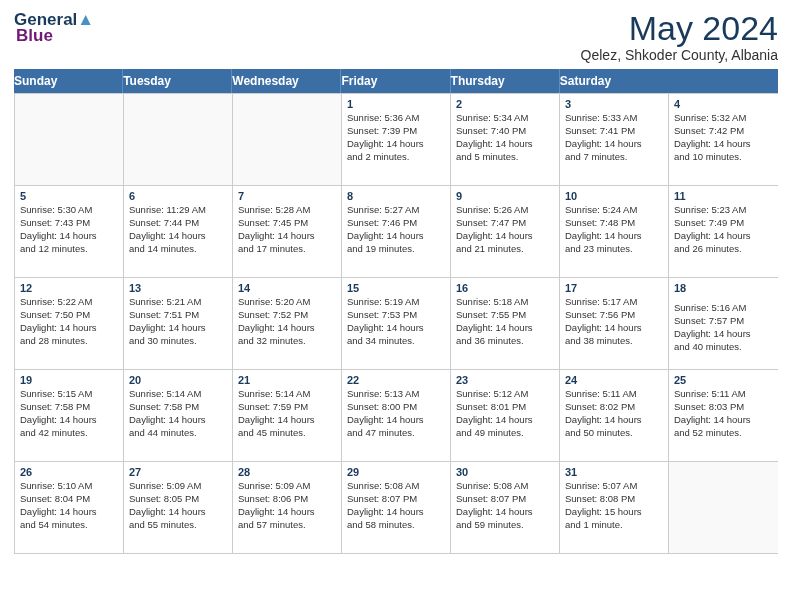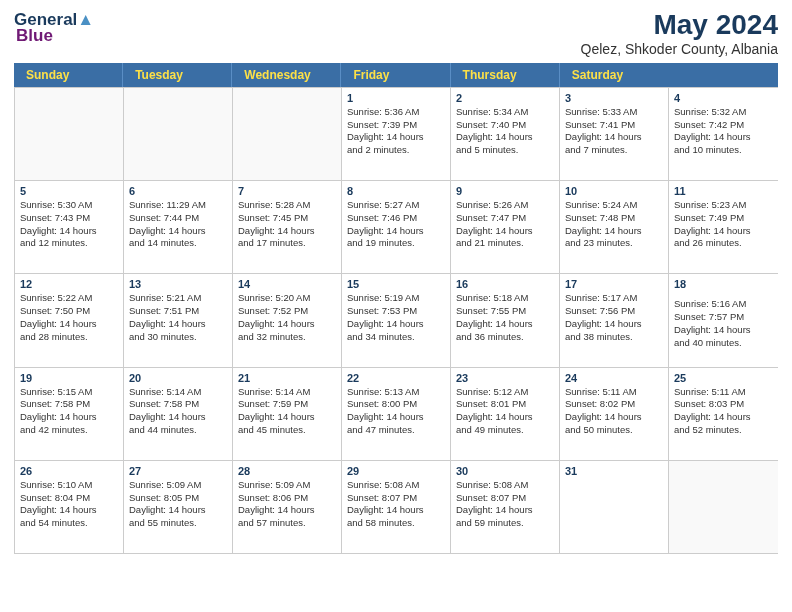--- a/index.html
+++ b/index.html
@@ -29,44 +29,44 @@
       align-items: flex-start;
     }
     .logo-wrapper {
       display: flex;
       align-items: center;
     }
     .title-block {
       text-align: right;
     }
     .month-title {
-      font-size: 28px;
-      font-weight: bold;
+      font-size: 34px;
+      font-weight: normal;
       color: #1a3a5c;
       line-height: 1.1;
     }
     .subtitle {
       font-size: 14px;
       color: #333;
     }
     .calendar {
       flex: 1;
       display: flex;
       flex-direction: column;
     }
     .cal-header {
       display: grid;
       grid-template-columns: repeat(7, 1fr);
       background: #3a6ea5;
     }
     .cal-header-cell {
-      color: #fde047;
+      color: #ffffff;
       font-weight: bold;
       font-size: 12px;
-      padding: 5px 12px;
+      padding: 5px 0;
       border-right: 1px solid #5a8ec5;
     }
     .cal-header-cell:last-child { border-right: none; }
     .cal-body {
       flex: 1;
       display: grid;
       grid-template-rows: repeat(5, 1fr);
       border-left: 1px solid #ccc;
       border-top: 1px solid #ccc;
     }
@@ -345,18 +345,22 @@
           </div>
           <div class="cal-cell">
             <span class="day-num">30</span>
             <div class="day-info" style="white-space: pre-line;">Sunrise: 5:08 AM
 Sunset: 8:07 PM
 Daylight: 14 hours
 and 59 minutes.</div>
           </div>
           <div class="cal-cell">
             <span class="day-num">31</span>
+            <div class="day-info" style="white-space: pre-line;">Sunrise: 5:07 AM
+Sunset: 8:08 PM
+Daylight: 15 hours
+and 1 minute.</div>
           </div>
           <div class="cal-cell empty"></div>
         </div>
       </div>
   </div>
 </div>
 
 </body></html>

